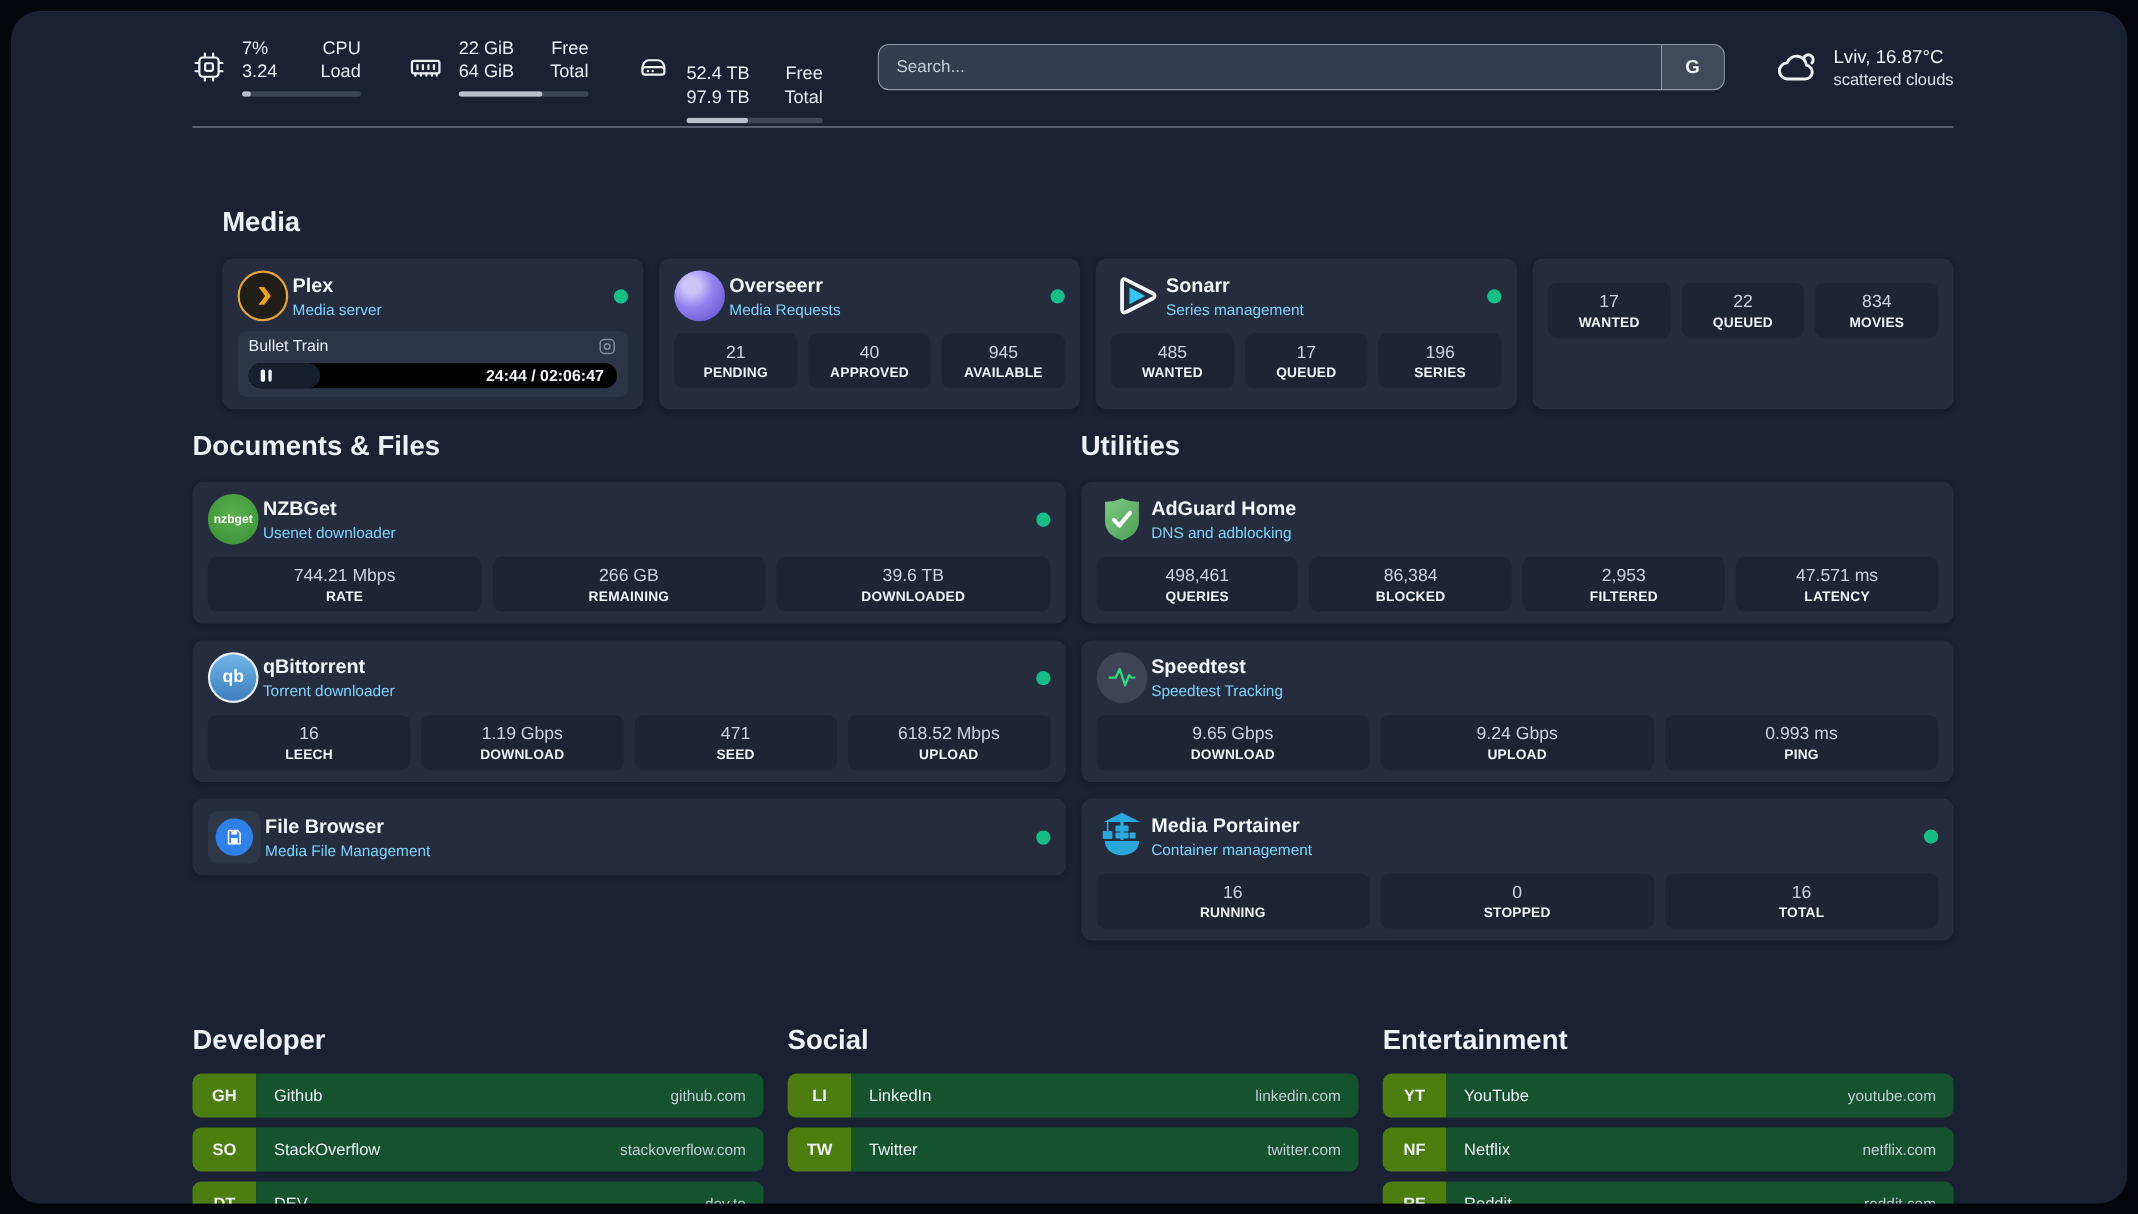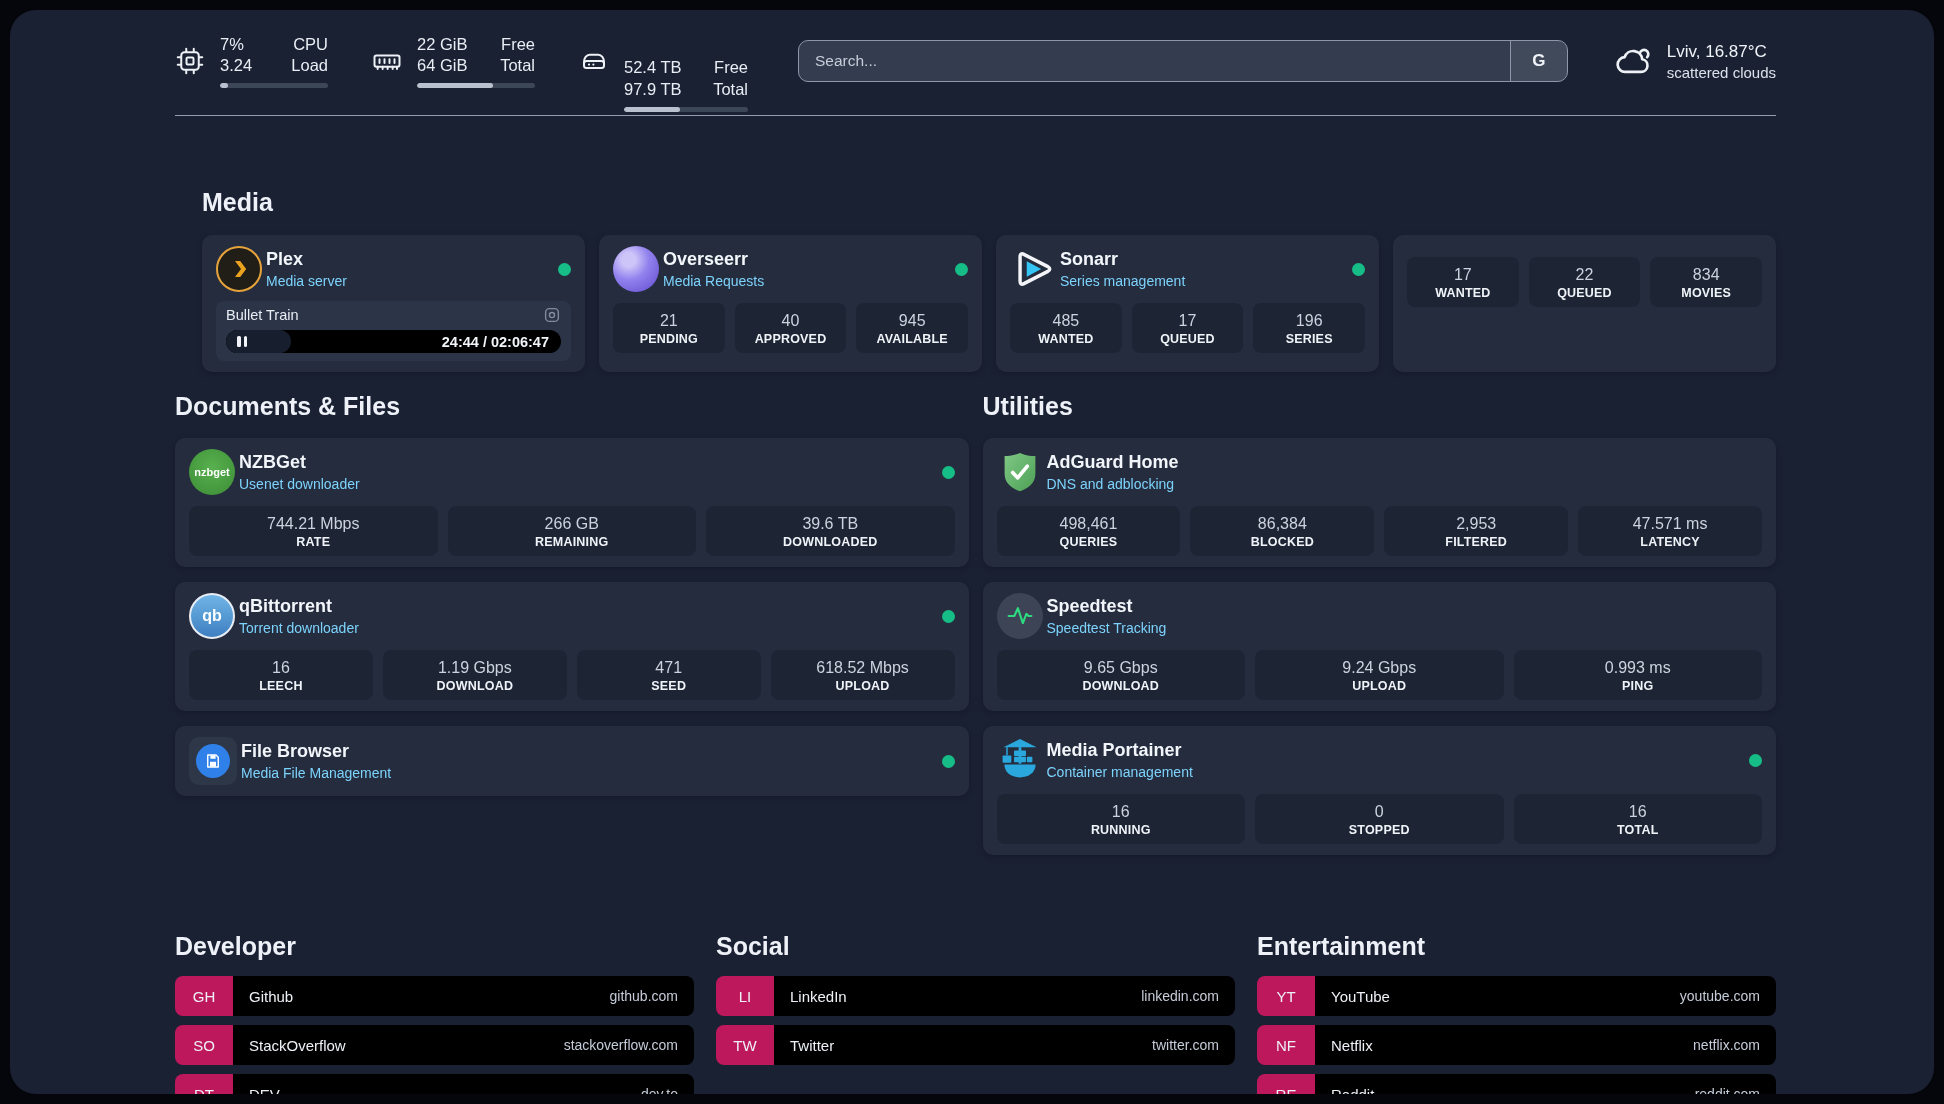--- a/index.html
+++ b/index.html
@@ -75,22 +75,22 @@
   .nzbget-icon { background:radial-gradient(circle at 50% 40%, #58b14e, #3c8c36); color:#fff; font-size:11px; font-weight:700; }
   .qb-icon { background:linear-gradient(180deg,#70b5e6,#3d7fc1); border:2px solid #e8edf4; color:#fff; font-size:16px; font-weight:700; }
   .fb-wrap { width:48px; height:48px; border-radius:10px; background:#2e3748; display:flex; align-items:center; justify-content:center; }
   .fb-circle { width:34px; height:34px; border-radius:50%; background:#2f80e8; display:flex; align-items:center; justify-content:center; }
   .speed-icon { background:#3c4455; }
 
   
   .bookmarks { margin-top:62px; display:grid; grid-template-columns:repeat(3,1fr); gap:22px; padding-bottom:30px; }
   .bm-rows { margin-top:15px; }
   .bm-row { display:flex; height:40px; margin-bottom:9px; cursor:pointer; }
-  .bm-abbr { width:58px; flex:none; background:#be185d; border-radius:8px 0 0 8px; display:flex; align-items:center; justify-content:center; font-size:15px; font-weight:400; color:#eef1f6; }
-  .bm-bar { flex:1; background:#000000; border-radius:0 8px 8px 0; display:flex; align-items:center; justify-content:space-between; padding:0 16px;gap:12px; }
+  .bm-abbr { width:58px; flex:none; background:#4d7c0f; border-radius:8px 0 0 8px; display:flex; align-items:center; justify-content:center; font-size:15px; font-weight:700; color:#eef1f6; }
+  .bm-bar { flex:1; background:#14532d; border-radius:0 8px 8px 0; display:flex; align-items:center; justify-content:space-between; padding:0 16px;gap:12px; }
   .bm-name { font-size:15px; color:#eef1f6; }
   .bm-url { font-size:14px; color:#c5ccd9; }
 </style>
 </head>
 <body>
 
 <div class="page">
   <div class="content">
 
     <div class="topbar">

